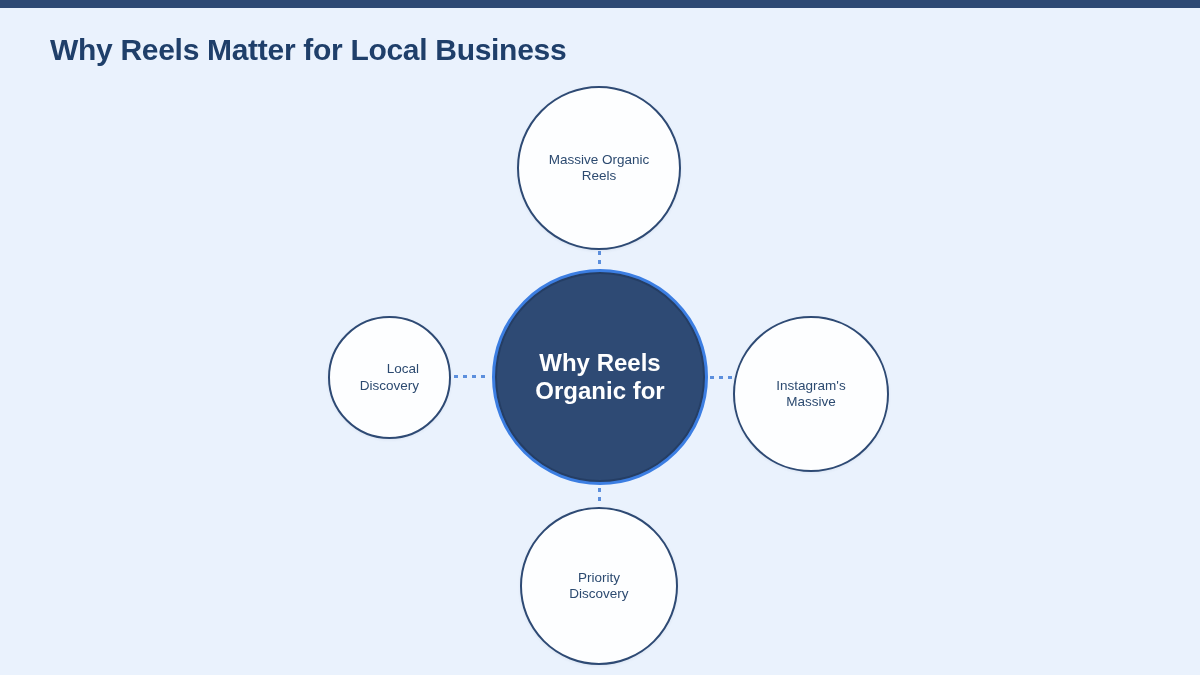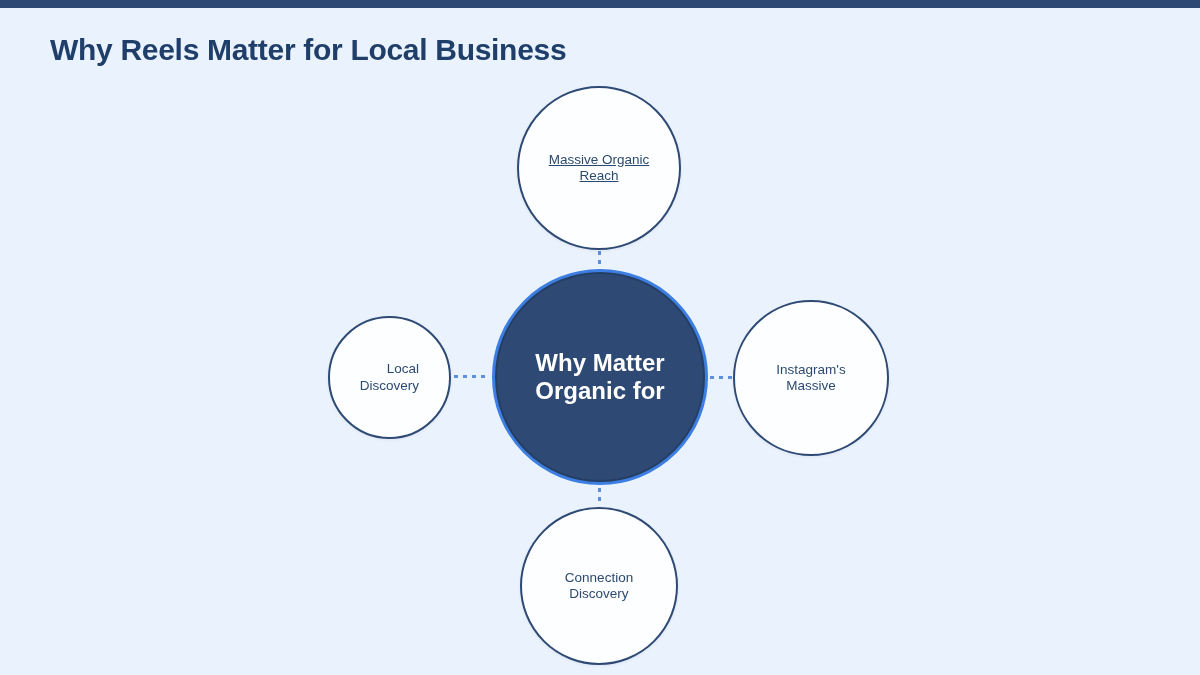--- a/index.html
+++ b/index.html
@@ -47,22 +47,22 @@
   .node .label { display: block; }
   .node .line { display: block; }
 
   .sat {
     background: var(--node-fill);
     border: 2px solid var(--node-border);
     color: var(--node-text);
     font-size: 13.5px; line-height: 16.5px;
     box-shadow: 0 1px 3px rgba(46,74,116,0.08);
   }
-  .sat-top    { left: 517px; top: 86px;  width: 164px; height: 164px; text-decoration: underline; }
-  .sat-right  { left: 733px; top: 300px; width: 156px; height: 156px; }
+  .sat-top    { left: 517px; top: 86px;  width: 164px; height: 164px; }
+  .sat-right  { left: 733px; top: 316px; width: 156px; height: 156px; }
   .sat-bottom { left: 520px; top: 507px; width: 158px; height: 158px; }
   .sat-left   { left: 328px; top: 316px; width: 123px; height: 123px; text-align: right; }
 
   .center-node {
     left: 492px; top: 269px; width: 216px; height: 216px;
     background: var(--center-fill);
     border: 3px solid var(--center-ring);
     box-shadow: inset 0 0 0 2px rgba(21,41,73,0.35);
     color: var(--center-text);
     font-size: 24px; line-height: 28px; font-weight: bold;
@@ -92,42 +92,42 @@
 
   <div class="diagram">
 
     <div class="connector connector-v conn-top"></div>
     <div class="connector connector-v conn-bottom"></div>
     <div class="connector connector-h conn-left"></div>
     <div class="connector connector-h conn-right"></div>
 
     <div class="node center-node">
       <span class="label">
-        <span class="line">Why Matter</span>
+        <span class="line">Why Reels</span>
         <span class="line">Organic for</span>
       </span>
     </div>
 
     <div class="node sat sat-top">
       <span class="label">
         <span class="line">Massive Organic</span>
-        <span class="line">Reach</span>
+        <span class="line">Reels</span>
       </span>
     </div>
 
     <div class="node sat sat-right">
       <span class="label">
         <span class="line">Instagram's</span>
         <span class="line">Massive</span>
       </span>
     </div>
 
     <div class="node sat sat-bottom">
       <span class="label">
-        <span class="line">Connection</span>
+        <span class="line">Priority</span>
         <span class="line">Discovery</span>
       </span>
     </div>
 
     <div class="node sat sat-left">
       <span class="label">
         <span class="line">Local</span>
         <span class="line">Discovery</span>
       </span>
     </div>

